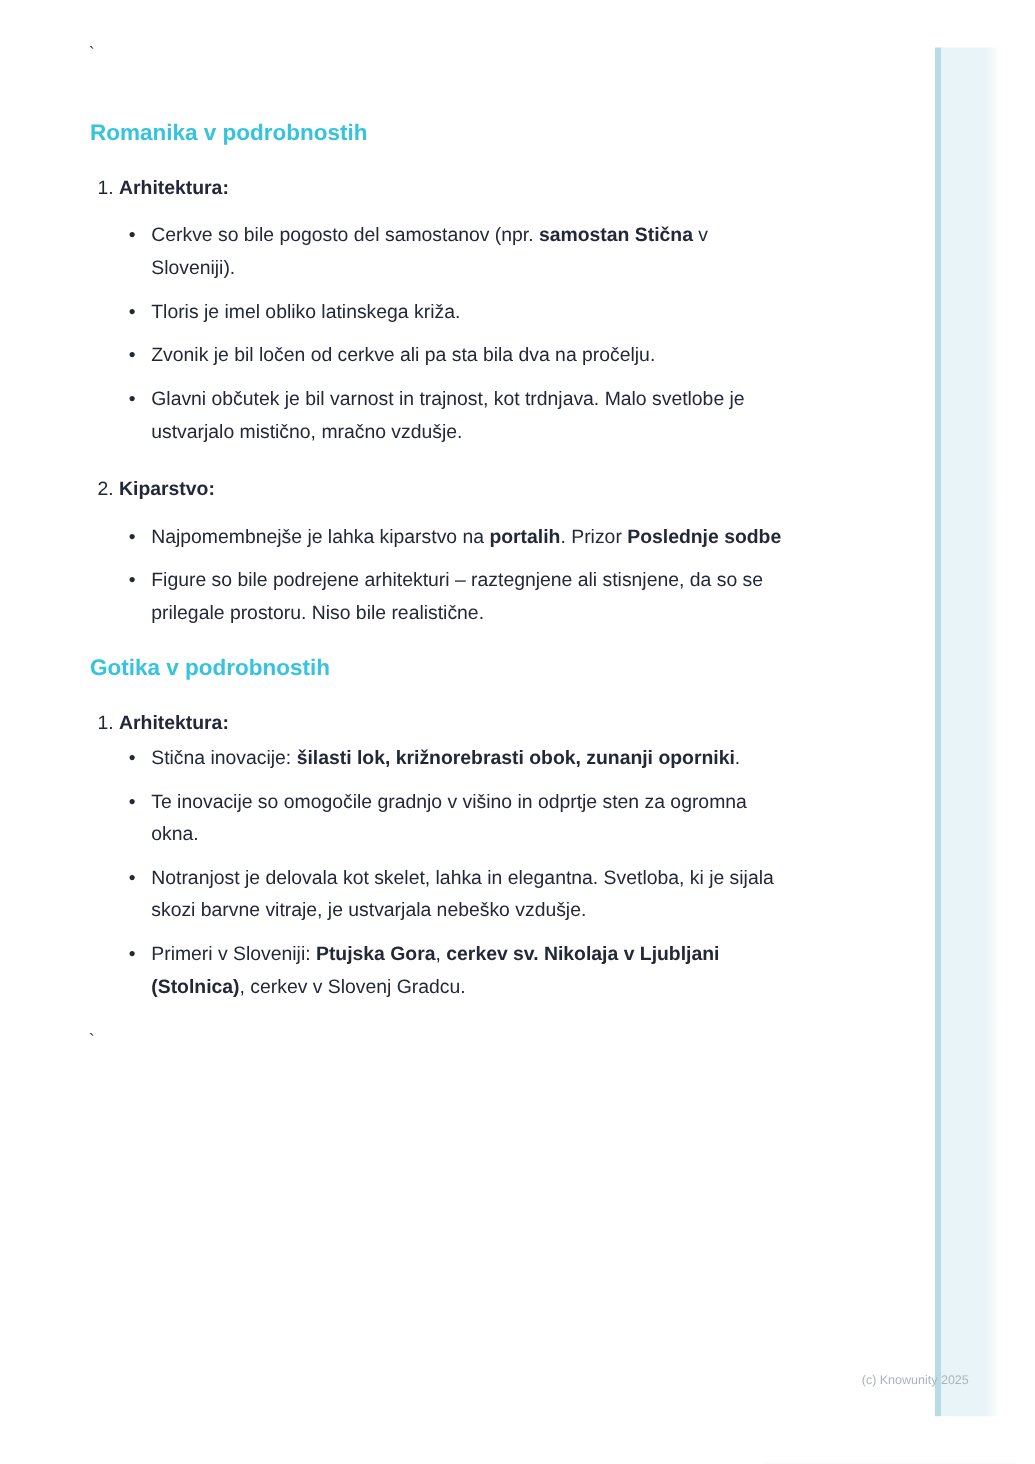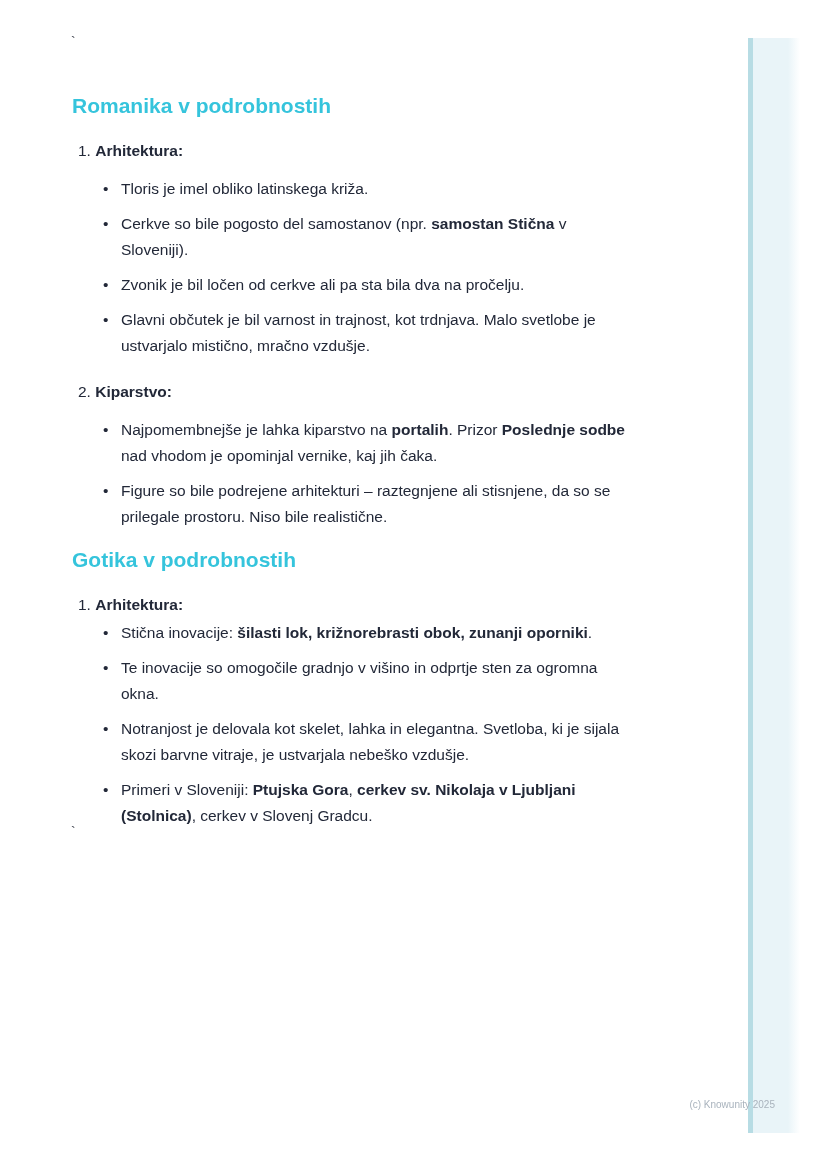--- a/index.html
+++ b/index.html
@@ -31,21 +31,21 @@
   .stray-top{top:34px;}
   .stray-bottom{top:824px;}
   .content{
     position:absolute;
     left:72px;top:0;
     width:620px;
     color:var(--text);
   }
   .section-heading{
     margin:0;
-    font-size:21px;
+    font-size:18px;
     line-height:24px;
     font-weight:700;
     color:var(--accent);
   }
   .section-heading.first{margin-top:94px;}
   .section-heading.subsequent{margin-top:18px;}
   .num-label{
     margin-top:20px;
     padding-left:6px;
     font-size:15.5px;
@@ -97,39 +97,38 @@
 <body>
 
 <div class="page">
   <span class="stray stray-top">`</span>
   <div class="side-strip"></div>
   <div class="content" id="sections-root">
       <h2 class="section-heading first">Romanika v podrobnostih</h2>
       <div class="num-label"><span class="num">1. </span><span class="lab">Arhitektura:</span></div>
       <ul class="bullets">
         <li>
-          <span class="line"><span>Tloris je imel obliko latinskega križa.</span></span>
+          <span class="line"><span>Cerkve so bile pogosto del samostanov (npr. </span><span class="b">samostan Stična</span><span> v</span></span>
+          <span class="line"><span>Sloveniji).</span></span>
         </li>
         <li>
-          <span class="line"><span>Cerkve so bile pogosto del samostanov (npr. </span><span class="b">samostan Stična</span><span> v</span></span>
-          <span class="line"><span>Sloveniji).</span></span>
+          <span class="line"><span>Tloris je imel obliko latinskega križa.</span></span>
         </li>
         <li>
           <span class="line"><span>Zvonik je bil ločen od cerkve ali pa sta bila dva na pročelju.</span></span>
         </li>
         <li>
           <span class="line"><span>Glavni občutek je bil varnost in trajnost, kot trdnjava. Malo svetlobe je</span></span>
           <span class="line"><span>ustvarjalo mistično, mračno vzdušje.</span></span>
         </li>
       </ul>
       <div class="num-label"><span class="num">2. </span><span class="lab">Kiparstvo:</span></div>
       <ul class="bullets">
         <li>
           <span class="line"><span>Najpomembnejše je lahka kiparstvo na </span><span class="b">portalih</span><span>. Prizor </span><span class="b">Poslednje sodbe</span></span>
-          <span class="line"><span>nad vhodom je opominjal vernike, kaj jih čaka.</span></span>
         </li>
         <li>
           <span class="line"><span>Figure so bile podrejene arhitekturi – raztegnjene ali stisnjene, da so se</span></span>
           <span class="line"><span>prilegale prostoru. Niso bile realistične.</span></span>
         </li>
       </ul>
       <h2 class="section-heading subsequent">Gotika v podrobnostih</h2>
       <div class="num-label"><span class="num">1. </span><span class="lab">Arhitektura:</span></div>
       <ul class="bullets tight">
         <li>

